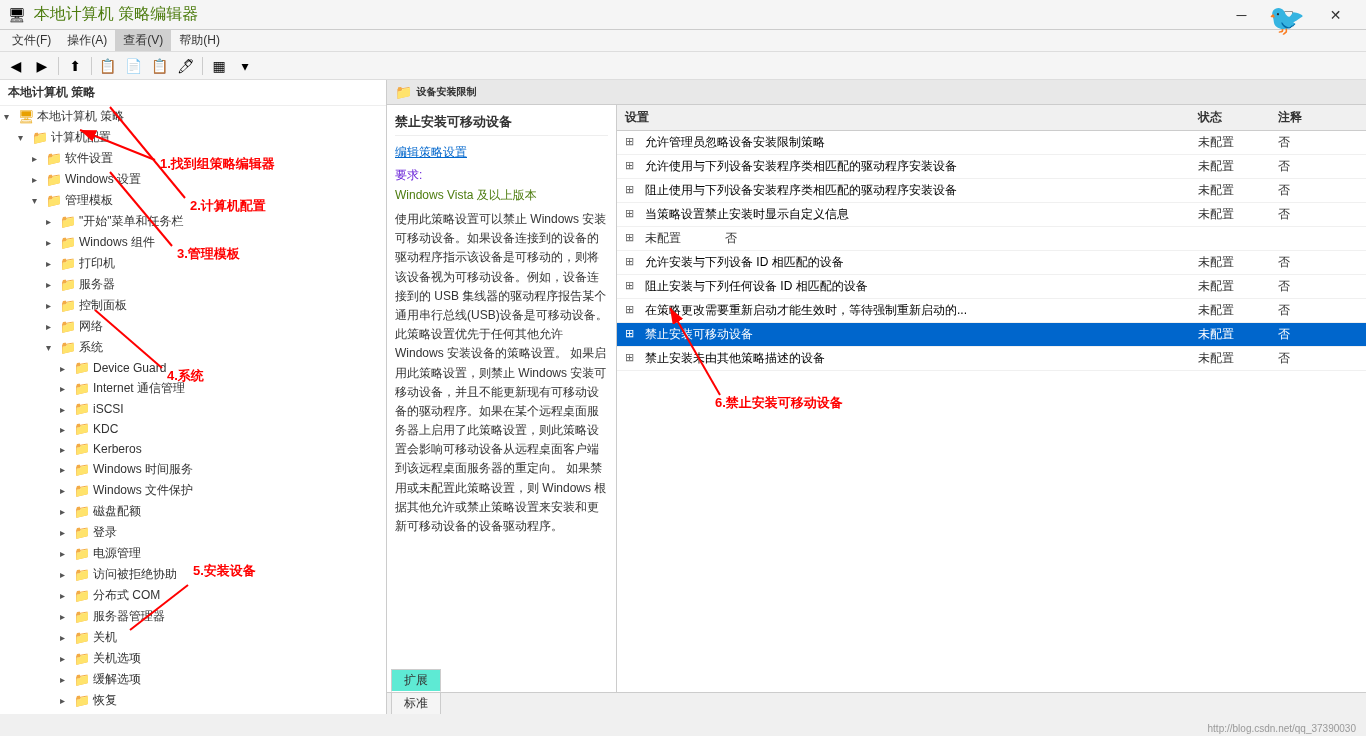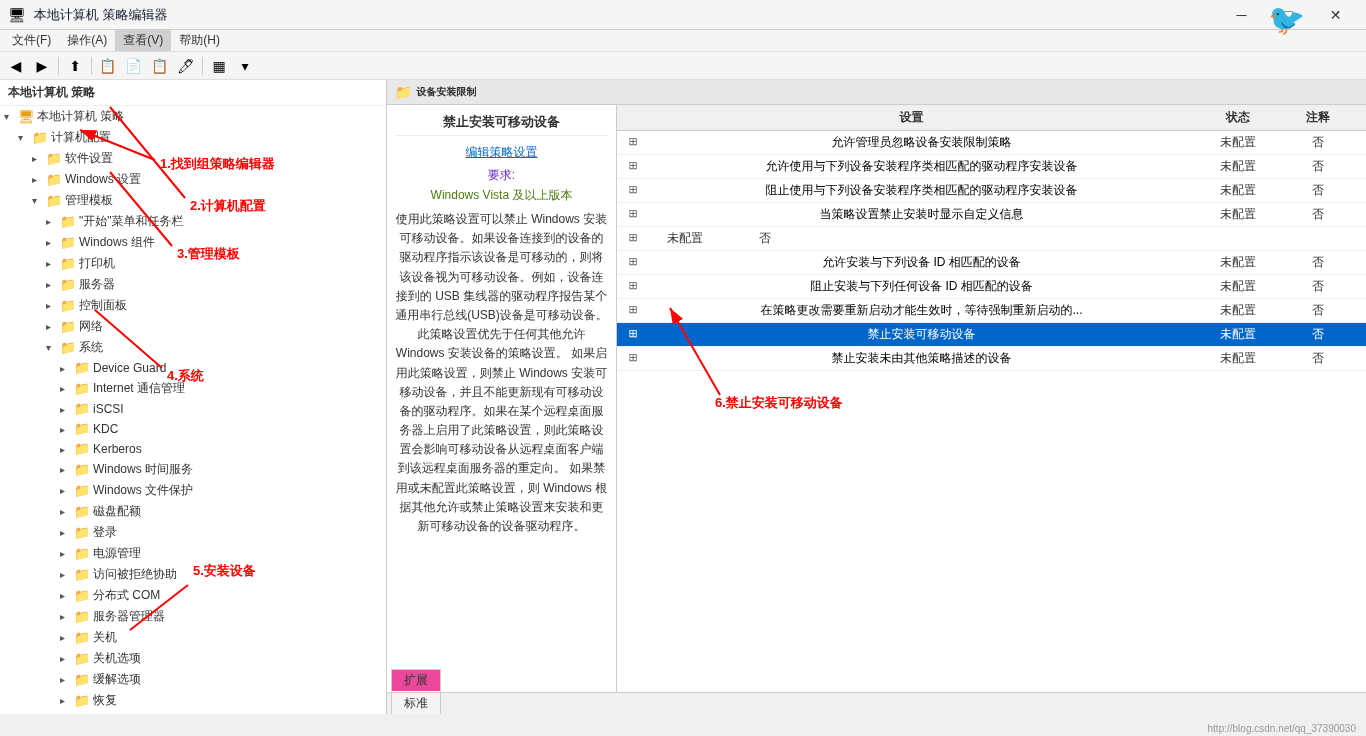--- a/index.html
+++ b/index.html
@@ -21,22 +21,22 @@
       justify-content: space-between;
       border-bottom: 1px solid #ccc;
       padding: 0 8px;
     }
     .title-bar-left {
       display: flex;
       align-items: center;
       gap: 8px;
     }
     .title-text {
-      font-size: 13px;
-      color: #0f172a;
+      font-size: 16px;
+      color: #4d7c0f;
     }
     .title-controls {
       display: flex;
       gap: 2px;
     }
     .title-btn {
       width: 45px;
       height: 30px;
       display: flex;
       align-items: center;
@@ -151,21 +151,20 @@
       background: white;
       display: flex;
       flex-direction: column;
       overflow: hidden;
     }
 
     .right-top {
       display: flex;
       flex: 1;
       overflow: hidden;
-      text-align: center;
     }
 
     
     .detail-pane {
       width: 230px;
       border-right: 1px solid #ccc;
       padding: 8px;
       overflow-y: auto;
       font-size: 12px;
     }
@@ -265,21 +264,21 @@
       padding: 2px 12px;
       font-size: 12px;
       border: 1px solid #ccc;
       border-bottom: none;
       cursor: pointer;
       background: #f5f5f5;
       color: #333;
       margin-right: 2px;
     }
     .tab-item.active {
-      background: #ec4899;
+      background: #5eead4;
       border-bottom: 1px solid white;
       position: relative;
       z-index: 1;
     }
 
     
     .watermark {
       position: absolute;
       bottom: 2px;
       right: 10px;

